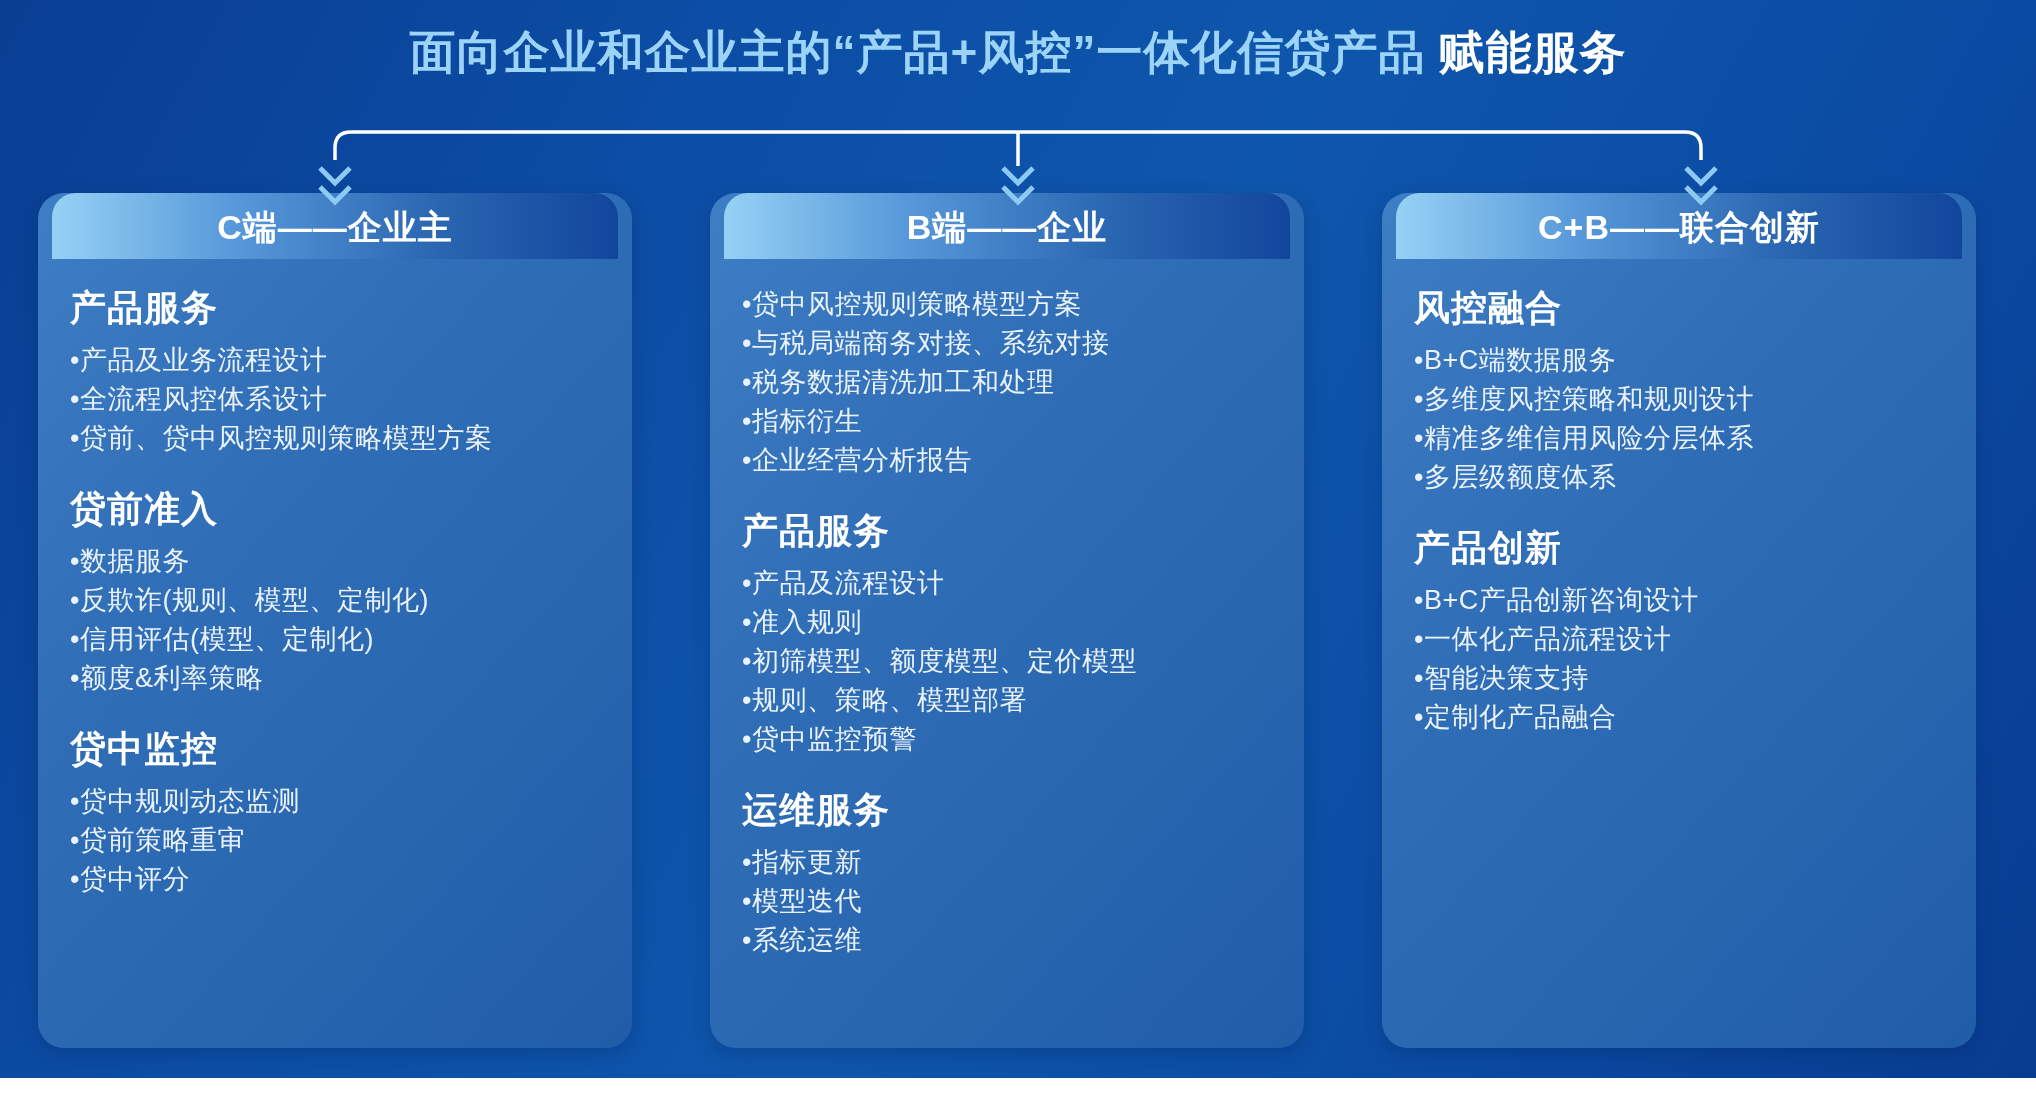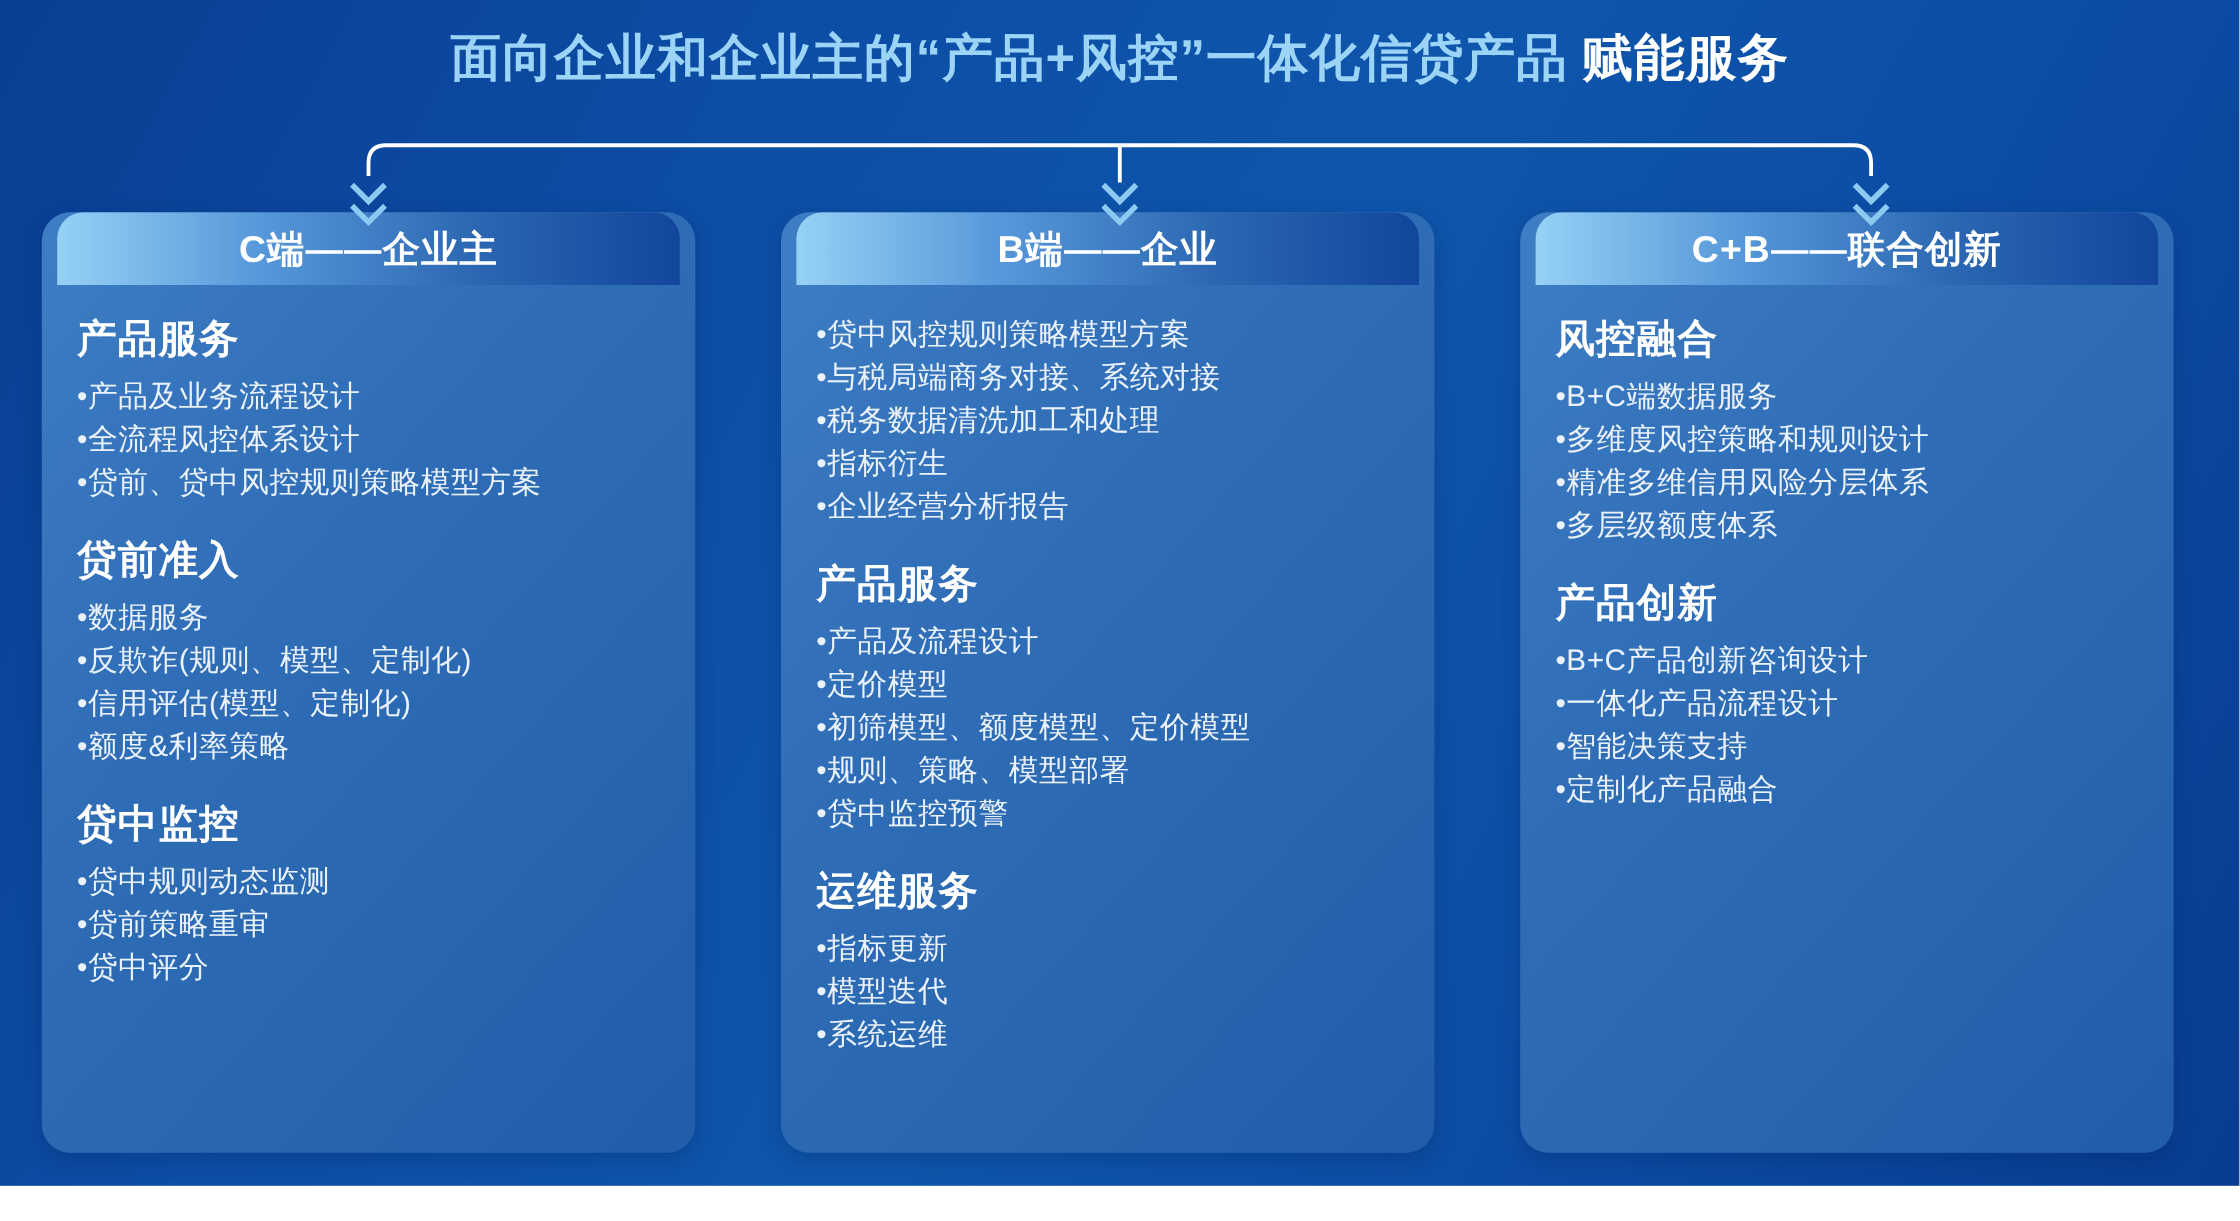--- a/index.html
+++ b/index.html
@@ -117,21 +117,21 @@
               <div class="item">•与税局端商务对接、系统对接</div>
               <div class="item">•税务数据清洗加工和处理</div>
               <div class="item">•指标衍生</div>
               <div class="item">•企业经营分析报告</div>
             </div>
           </div>
           <div class="section">
             <div class="section-heading">产品服务</div>
             <div class="section-items">
               <div class="item">•产品及流程设计</div>
-              <div class="item">•定价模型</div>
+              <div class="item">•准入规则</div>
               <div class="item">•初筛模型、额度模型、定价模型</div>
               <div class="item">•规则、策略、模型部署</div>
               <div class="item">•贷中监控预警</div>
             </div>
           </div>
           <div class="section">
             <div class="section-heading">运维服务</div>
             <div class="section-items">
               <div class="item">•指标更新</div>
               <div class="item">•模型迭代</div>

